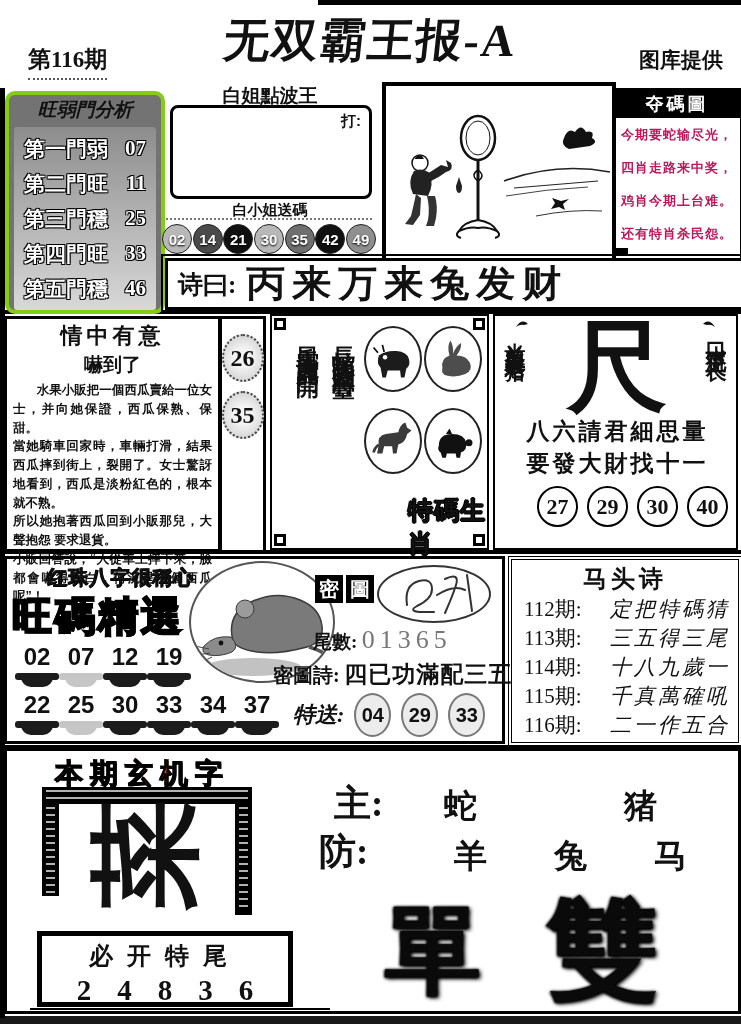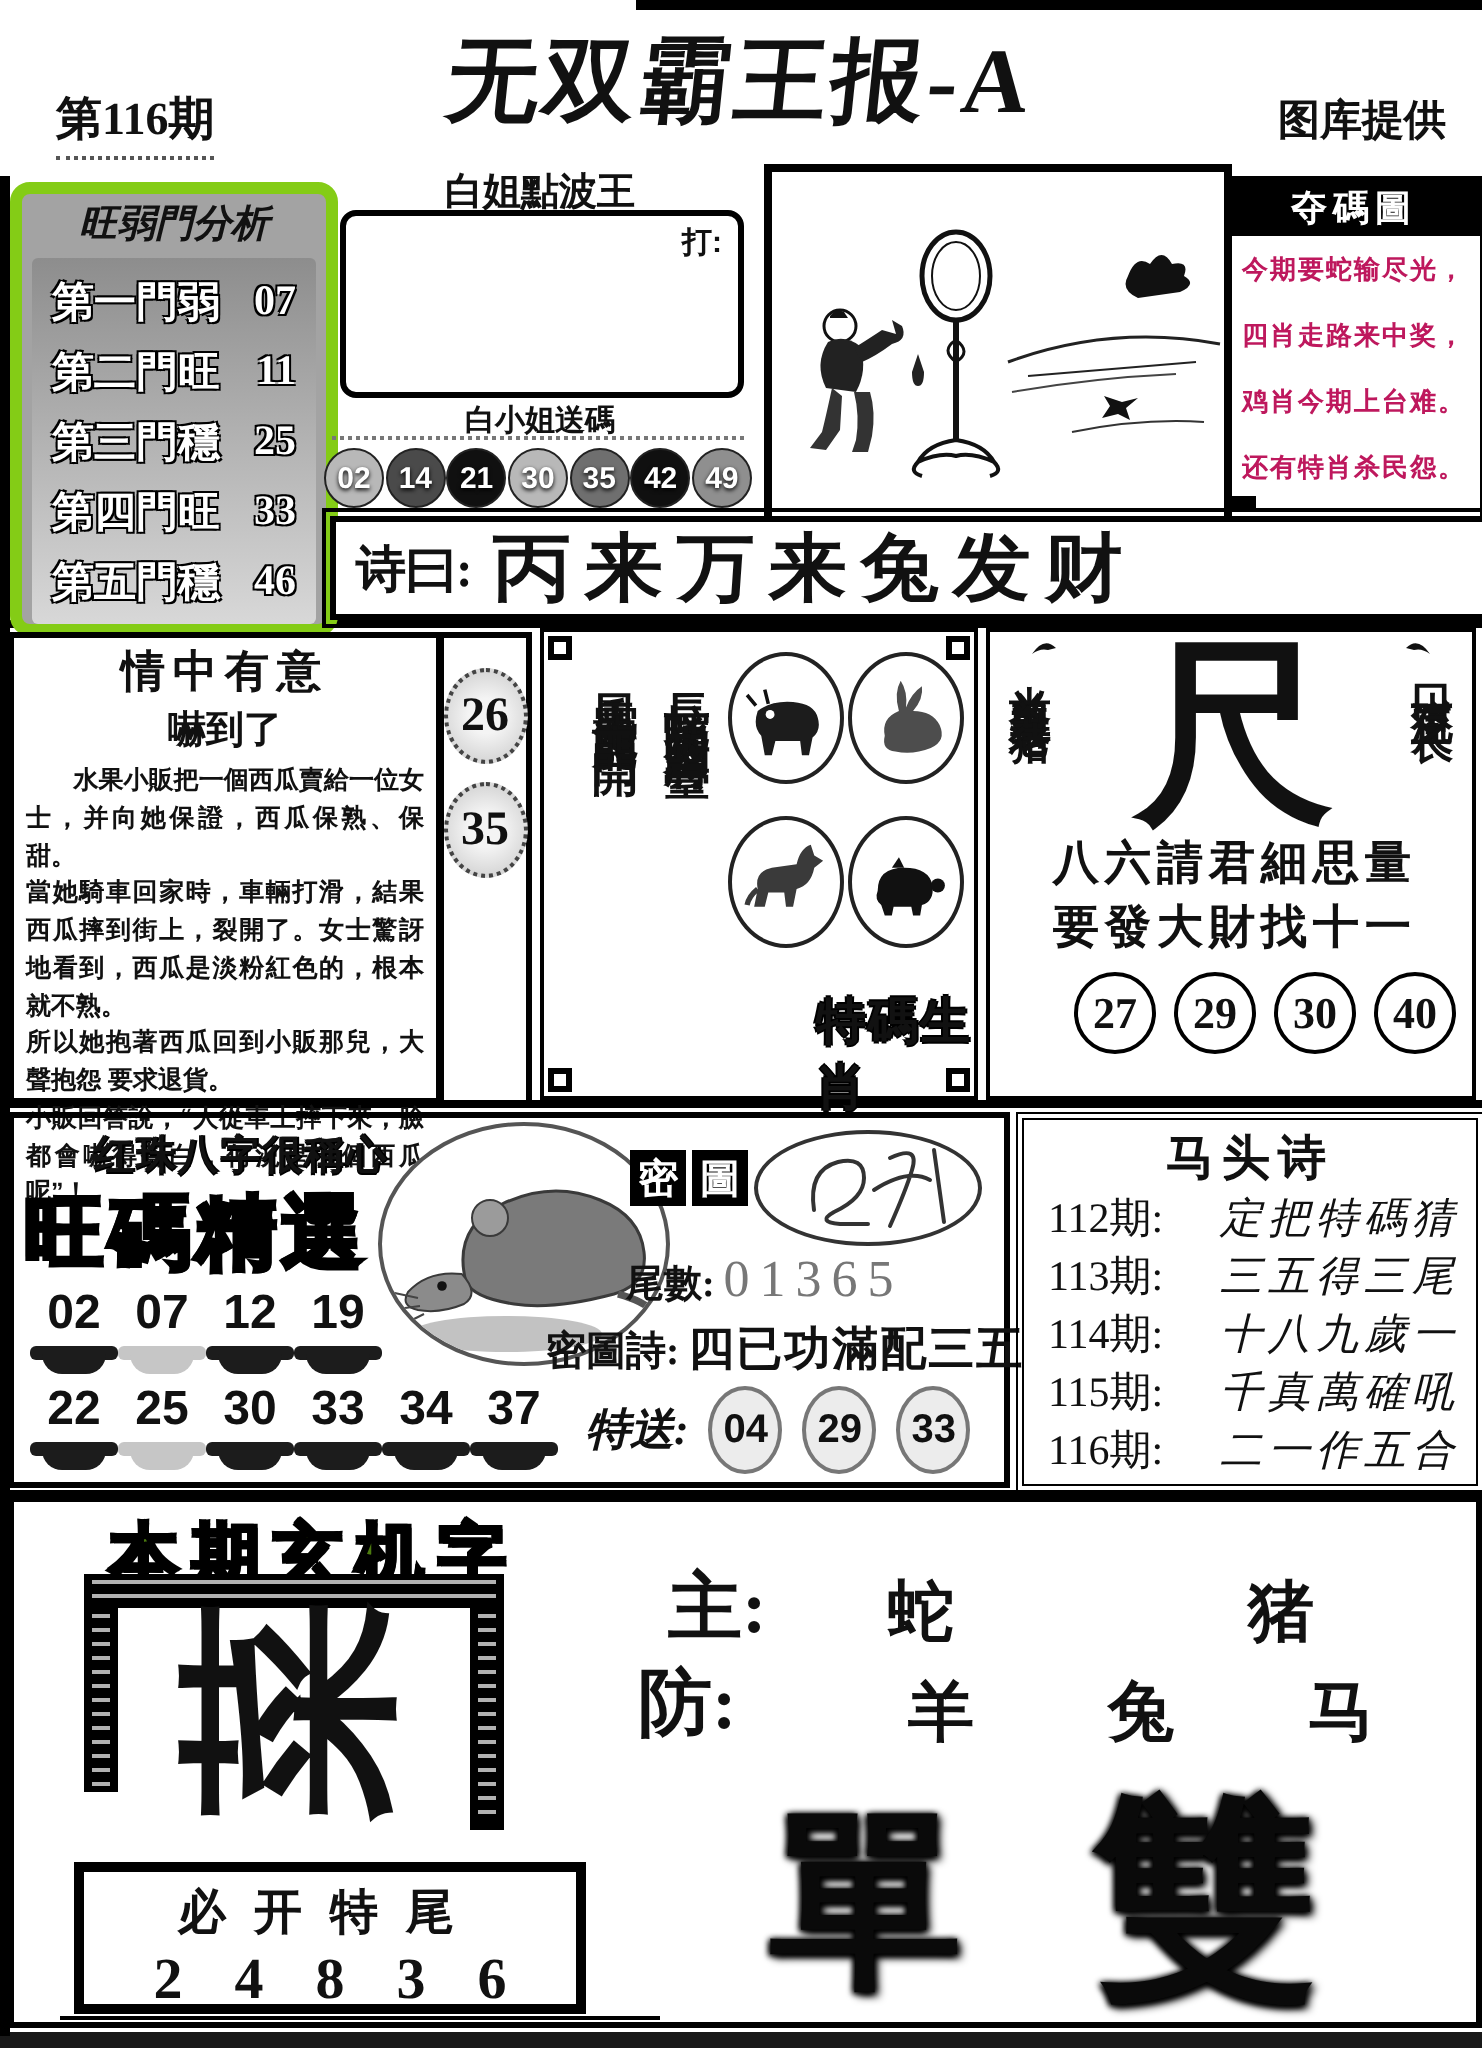--- a/index.html
+++ b/index.html
@@ -6,21 +6,21 @@
   #page{position:relative;width:741px;height:1024px;background:#fff;overflow:hidden;
         font-family:"Liberation Sans","DejaVu Sans",sans-serif;color:#111;}
   .abs{position:absolute;}
   .serif{font-family:"Liberation Serif","DejaVu Serif",serif;}
   .vtext{writing-mode:vertical-rl;text-orientation:upright;}
   
   .masthead{font-weight:900;font-size:46px;letter-spacing:2px;transform:skewX(-6deg);}
   .issue{font-weight:800;font-size:23px;border-bottom:2px dotted #555;padding-bottom:3px;}
   .provider{font-weight:800;font-size:21px;}
   
-  .an-box{border:6px solid #84cc16;border-radius:10px;background:#a3a3a3;}
+  .an-box{border:4px solid #84cc16;border-radius:10px;background:#737373;}
   .an-title{font-size:19px;font-weight:800;font-style:italic;text-align:center;padding-top:2px;}
   .an-table{margin:4px 5px;background:linear-gradient(180deg,#8d8d8d,#d8d8d8);border-radius:3px;padding:4px 2px;}
   .an-row{display:flex;justify-content:space-between;align-items:center;height:35px;padding:0 8px;
           font-size:21px;font-weight:800;font-family:"Liberation Serif",serif;color:#fff;
           text-shadow:-1px -1px 0 #000,1px -1px 0 #000,-1px 1px 0 #000,1px 1px 0 #000;}
   
   .bj-title{font-size:19px;font-weight:900;text-align:center;}
   .bj-box{border:3px solid #000;border-radius:8px;}
   .bj-hint{position:absolute;right:8px;top:4px;font-size:15px;font-weight:800;}
   .bj-sub{font-size:15px;font-weight:900;text-align:center;}
@@ -97,21 +97,21 @@
   .te-oval{width:33px;height:40px;border:2px solid #777;border-radius:50%;background:#ececec;
            display:flex;align-items:center;justify-content:center;font-size:20px;font-weight:700;}
   
   .mt-box{border:4px double #000;}
   .mt-title{font-size:24px;font-weight:900;text-align:center;letter-spacing:4px;font-family:"Liberation Serif",serif;}
   .mt-row{display:flex;align-items:baseline;height:29px;padding-left:12px;}
   .mt-issue{font-size:21px;font-family:"Liberation Serif",serif;width:86px;}
   .mt-text{font-size:21px;font-style:italic;font-family:"Liberation Serif",serif;letter-spacing:3px;}
   
   .bottom-box{border:3px solid #000;}
-  .xj-title{font-size:34px;font-weight:700;letter-spacing:7px;color:#4d7c0f;-webkit-text-stroke:2px #000;
+  .xj-title{font-size:28px;font-weight:400;letter-spacing:7px;color:#c2410c;-webkit-text-stroke:2px #000;
             text-shadow:1px 1px 0 #000,-1px -1px 0 #000;}
   .frame-bar{background:#000;}
   .frame-bar.tiny::after{content:"";position:absolute;inset:3px 4px;
        background:repeating-linear-gradient(180deg,#fff 0 2px,transparent 2px 7px);opacity:.7;}
   .xj-char{font-size:112px;font-weight:900;font-family:"Liberation Serif",serif;display:block;
            transform:rotate(-90deg);line-height:1;}
   .bw-box{border:5px solid #000000;text-align:center;}
   .bw-title{font-size:24px;font-weight:700;font-family:"Liberation Serif",serif;letter-spacing:14px;margin-top:4px;}
   .bw-digits{display:flex;justify-content:center;gap:26px;font-size:29px;font-weight:900;
              font-family:"Liberation Serif",serif;margin-top:2px;}

